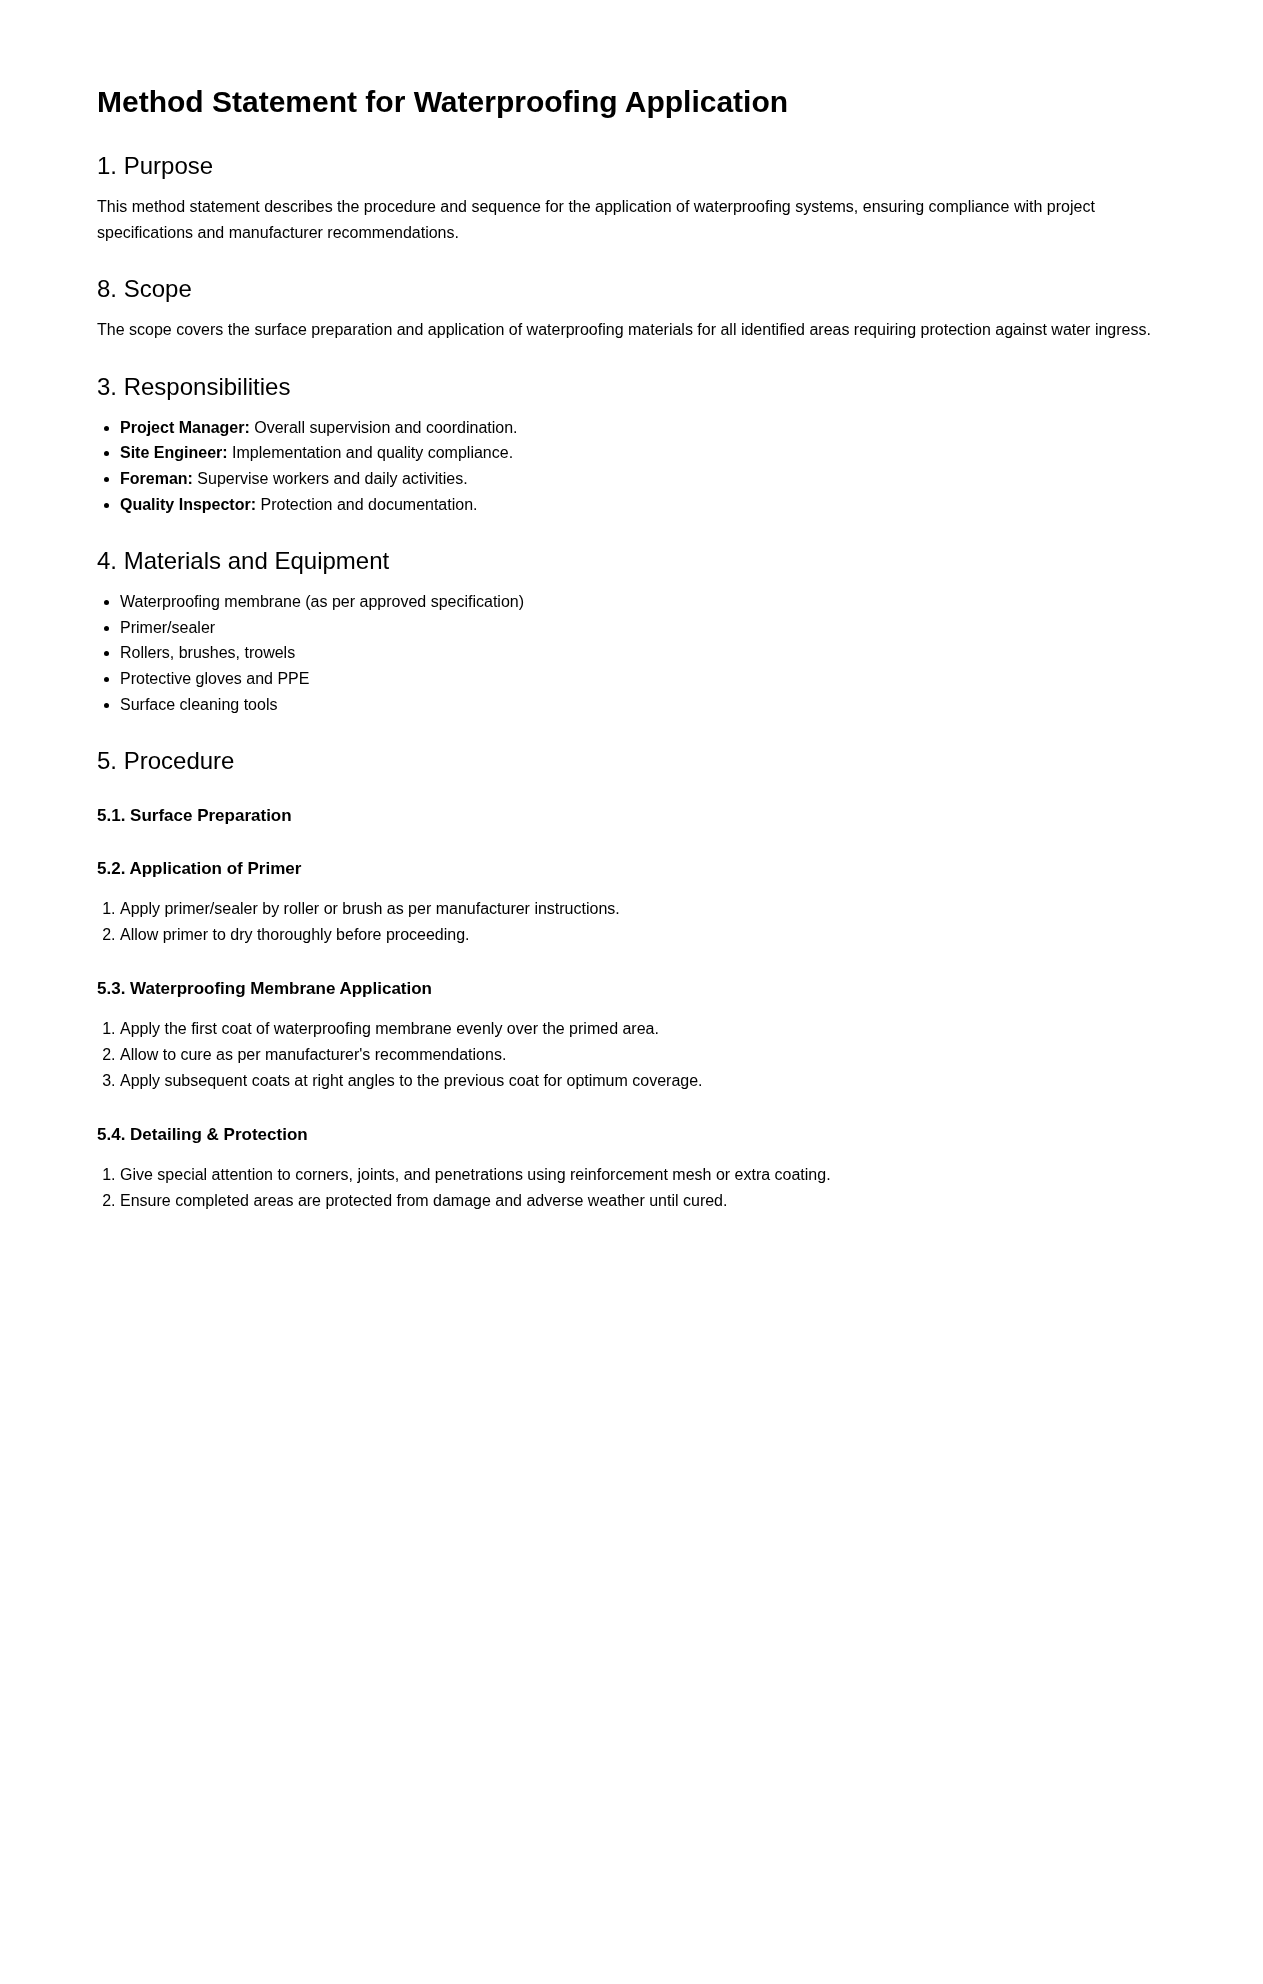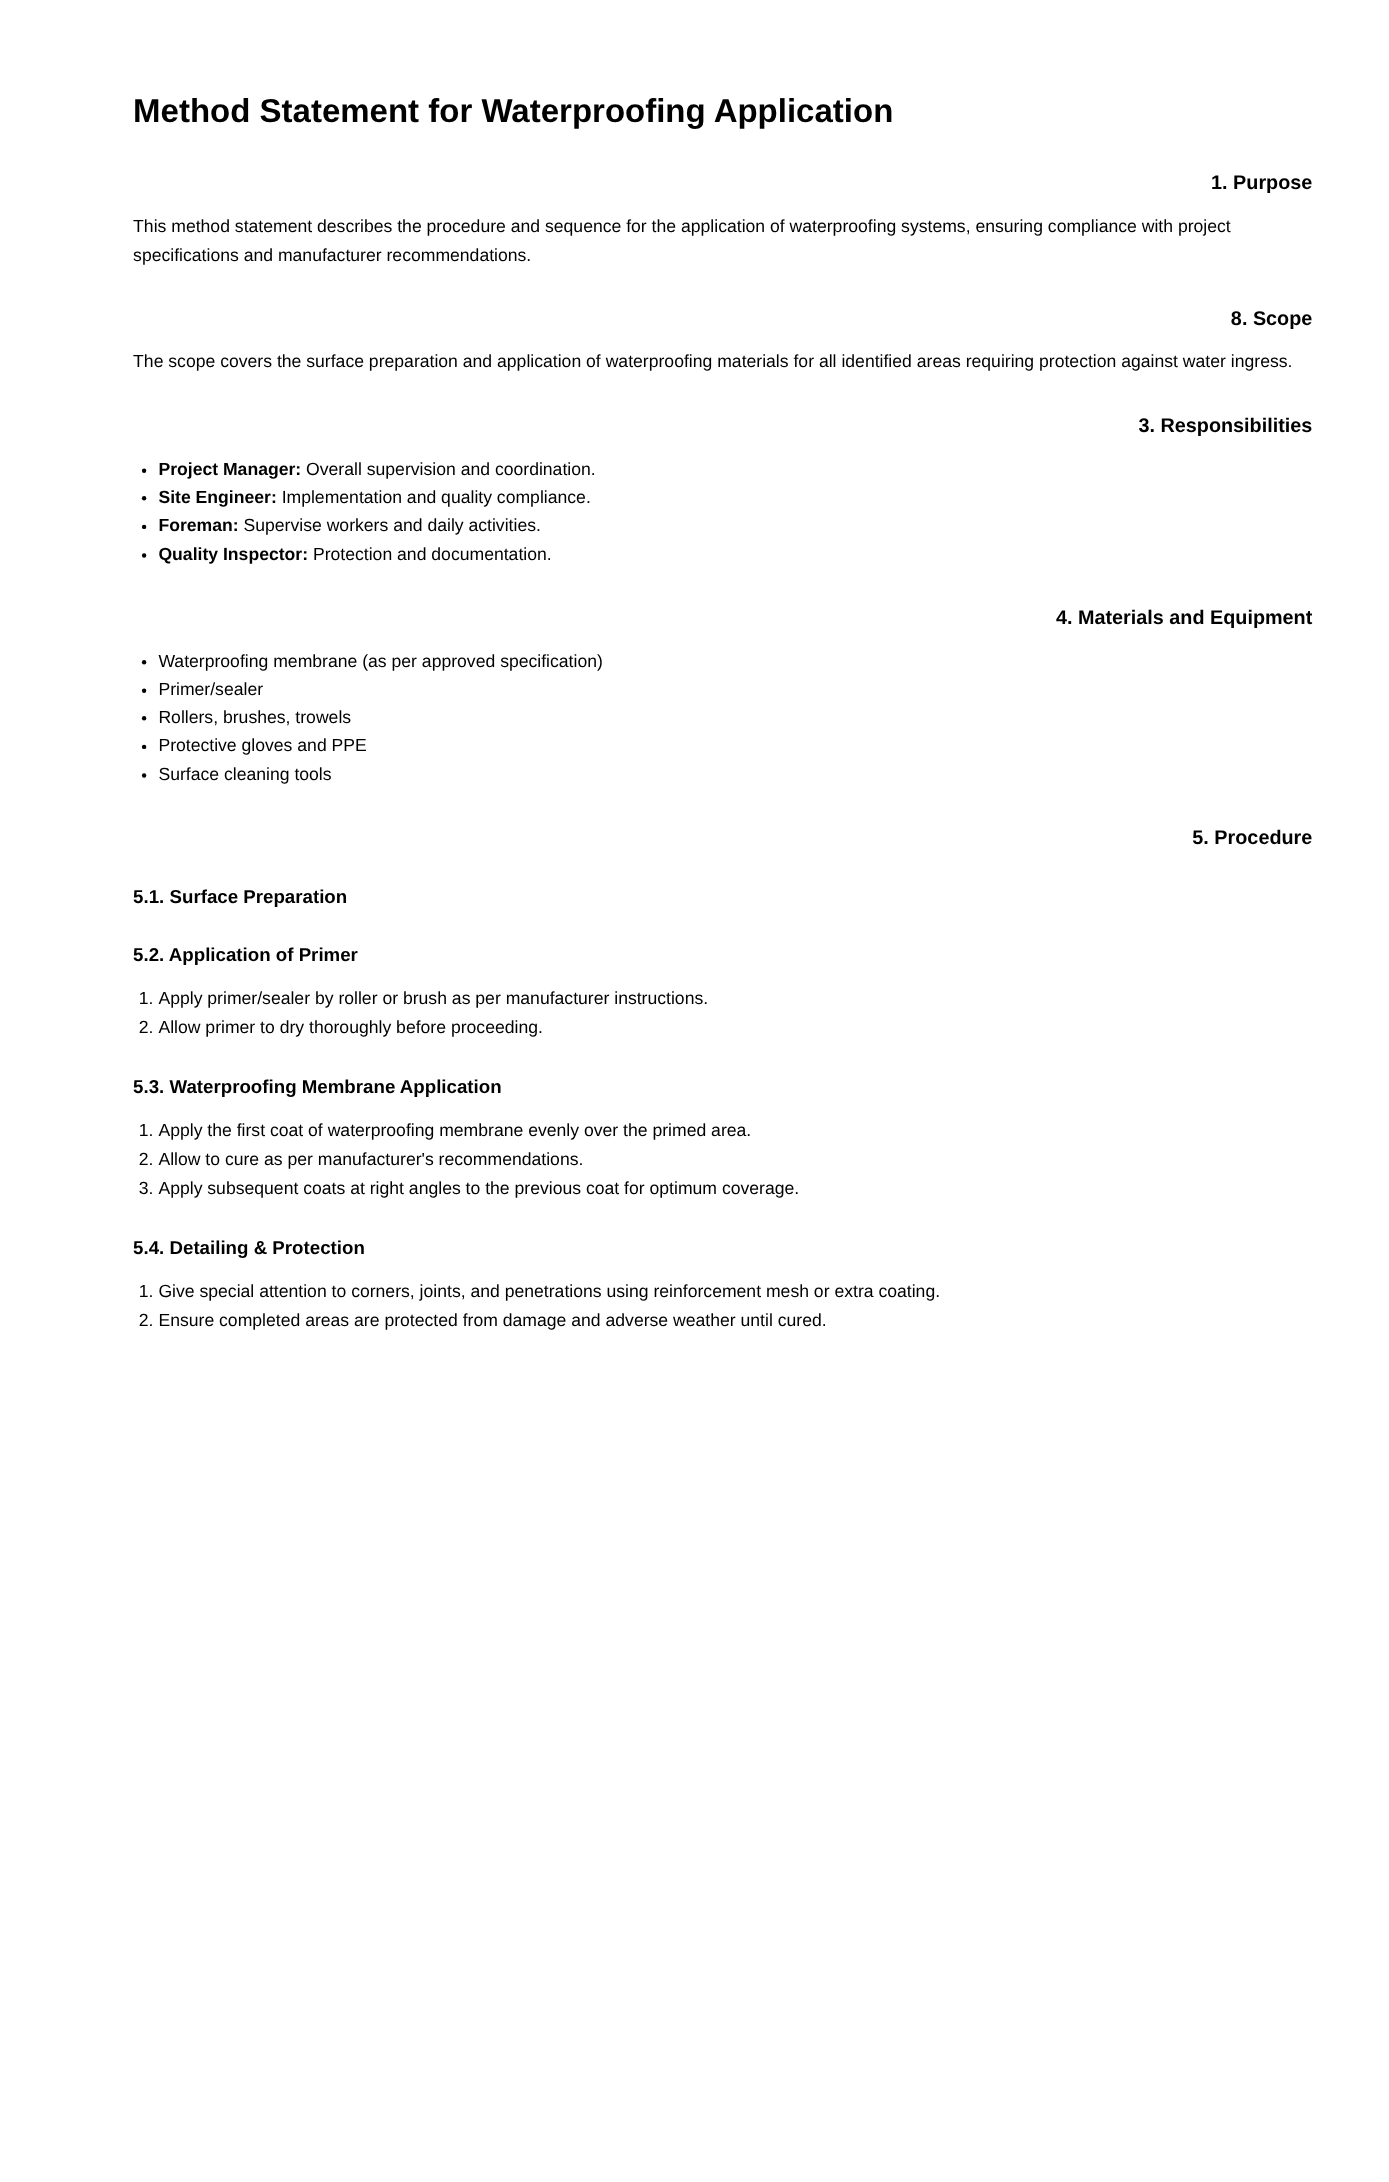--- a/index.html
+++ b/index.html
@@ -16,37 +16,35 @@
   }
   .page {
     position: absolute;
     left: 0;
     top: 0;
     width: 1263px;
     height: 1299px;
     overflow: hidden;
   }
   .content {
-    padding: 84px 70px 0 97px;
+    padding: 84px 97px 0 97px;
     font-size: 16px;
     line-height: 25.6px;
-    margin-left: 24px;
   }
   h1 {
     font-size: 30px;
     line-height: 36px;
     font-weight: bold;
     margin: 0;
   }
   h2 {
-    font-size: 18px;
+    font-size: 24px;
     line-height: 26px;
-    font-weight: bold;
+    font-weight: normal;
     margin: 33px 0 15px 0;
-    text-align: right;
   }
   h3 {
     font-size: 17px;
     line-height: 22px;
     font-weight: bold;
     margin: 31px 0 16px 0;
   }
   h2 + h3 { margin-top: 31px; }
   p {
     margin: 0;

